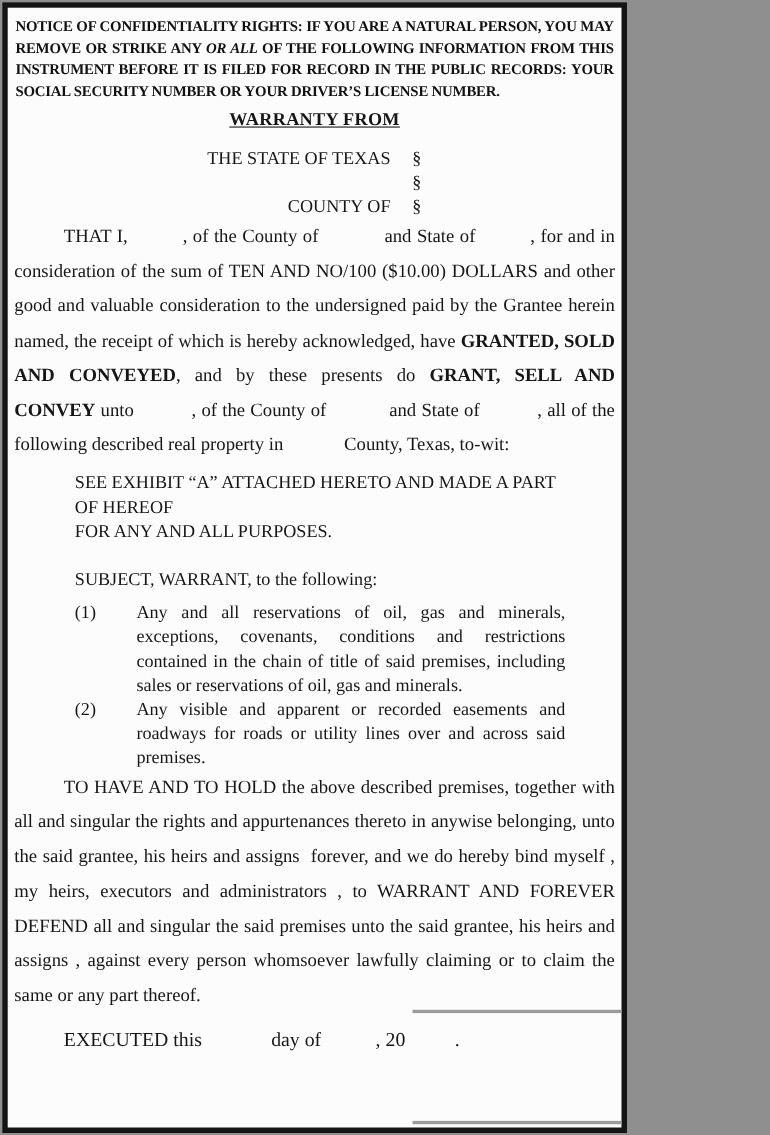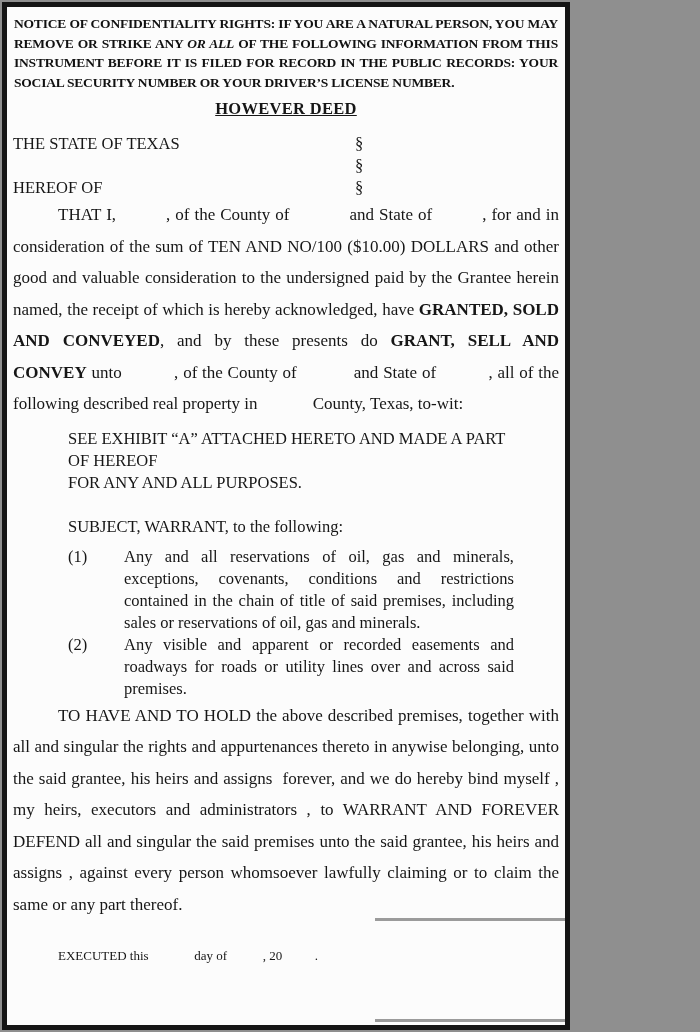--- a/index.html
+++ b/index.html
@@ -33,21 +33,21 @@
     margin-top: 7px;
     text-align: center;
     font-weight: bold;
     font-size: 16.5px;
     line-height: 20px;
     letter-spacing: 0.3px;
   }
   .deed-title span { text-decoration: underline; }
 
   .jur { margin-top: 14px; font-size: 16.5px; }
-  .jur-row { display: flex; line-height: 22px; }
+  .jur-row { display: flex; line-height: 22px; text-align: right; }
   .jur-left { width: 342px; flex: none; }
   .jur-sym { width: 28px; flex: none; }
 
   .para {
     margin: 0;
     font-size: 17px;
     line-height: 31.5px;
     text-align: justify;
     text-indent: 45px;
     white-space: pre-wrap;
@@ -67,22 +67,22 @@
     line-height: 22px;
   }
   .list { margin: 8px 45px 0 55px; }
   .list-item { display: flex; font-size: 16.5px; line-height: 22px; }
   .list-num { width: 56px; flex: none; }
   .list-text { text-align: justify; flex: 1; }
 
   .habendum { }
 
   .executed {
-    margin-top: 20px;
-    font-size: 13px;
+    margin-top: 10px;
+    font-size: 18px;
     line-height: 31.5px;
     text-indent: 45px;
     white-space: pre-wrap;
   }
 
   .sig-line {
     position: absolute;
     left: 368px;
     width: 314px;
     height: 0;
@@ -93,33 +93,33 @@
 </style>
 </head>
 <body>
 
 <div class="page">
   <div class="sheet">
     <div class="content">
 
       <p class="notice"><span>NOTICE OF CONFIDENTIALITY RIGHTS:  IF YOU ARE A NATURAL PERSON, YOU MAY REMOVE OR STRIKE ANY </span><span class="ital">OR ALL</span><span> OF THE FOLLOWING INFORMATION FROM THIS INSTRUMENT BEFORE IT IS FILED FOR RECORD IN THE PUBLIC RECORDS:  YOUR SOCIAL SECURITY NUMBER OR YOUR DRIVER’S LICENSE NUMBER.</span></p>
 
-      <div class="deed-title"><span>HOWEVER DEED</span></div>
+      <div class="deed-title"><span>WARRANTY FROM</span></div>
 
       <div class="jur">
         <div class="jur-row">
           <div class="jur-left">THE STATE OF TEXAS</div>
           <div class="jur-sym">§</div>
         </div>
         <div class="jur-row">
           <div class="jur-left"></div>
           <div class="jur-sym">§</div>
         </div>
         <div class="jur-row">
-          <div class="jur-left">HEREOF OF</div>
+          <div class="jur-left">COUNTY OF</div>
           <div class="jur-sym">§</div>
         </div>
       </div>
 
       <p class="para granting"><span>THAT I,          , of the County of            and State of          , for and in consideration of the sum of TEN AND NO/100 ($10.00) DOLLARS and other good and valuable consideration to the undersigned paid by the Grantee herein named, the receipt of which is hereby acknowledged, have </span><span class="b">GRANTED, SOLD AND CONVEYED</span><span>, and by these presents do </span><span class="b">GRANT, SELL AND CONVEY</span><span> unto           , of the County of            and State of           , all of the following described real property in             County, Texas, to-wit:</span></p>
 
       <div class="exhibit">SEE EXHIBIT “A” ATTACHED HERETO AND MADE A PART OF HEREOF
 FOR ANY AND ALL PURPOSES.</div>
 
       <div class="subject">SUBJECT, WARRANT, to the following:</div>

